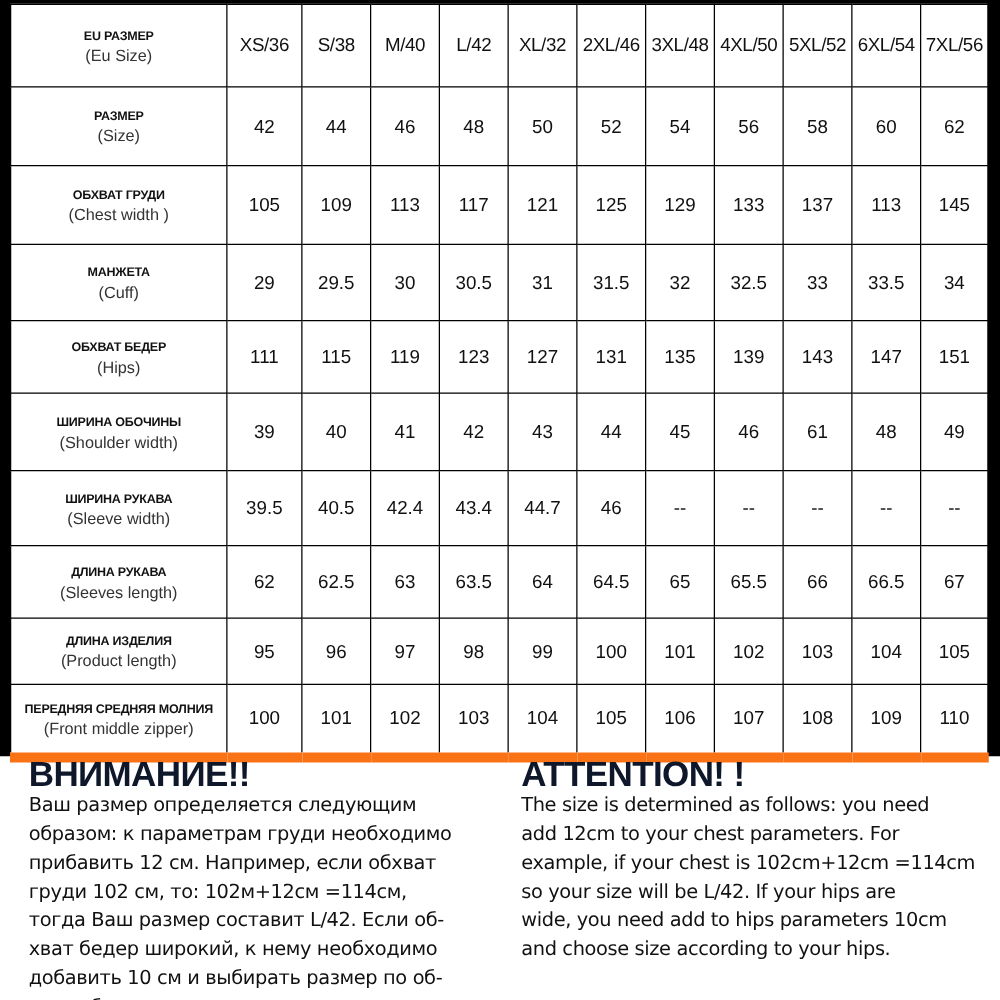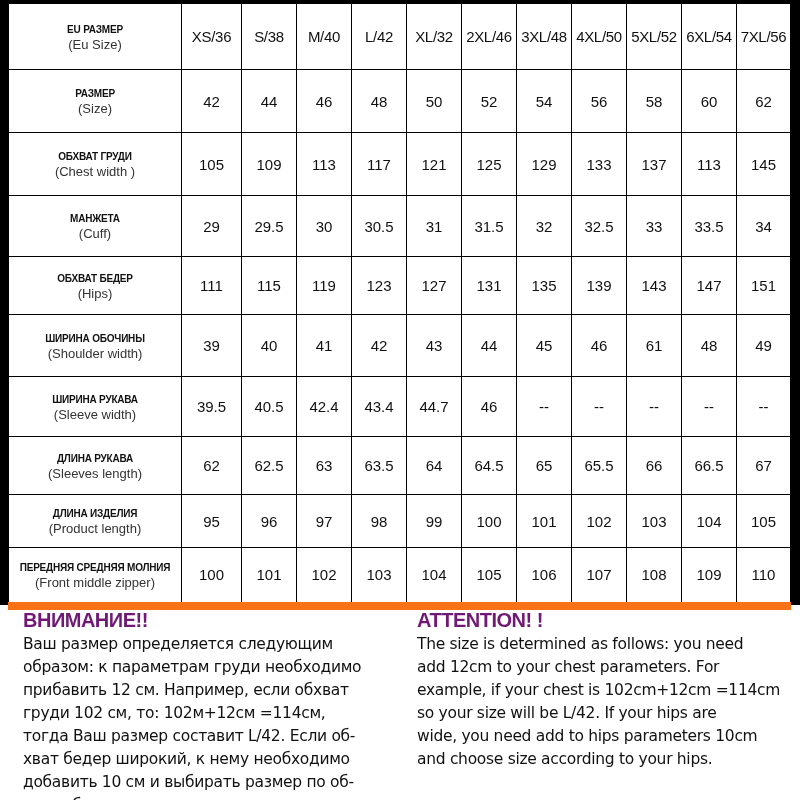--- a/index.html
+++ b/index.html
@@ -19,21 +19,21 @@
       padding: 0; font-size: 15px; color: #111;
     }
     table.size-table tr:last-child td { border-bottom: 8px solid #f97316; }
     .label-main { display: block; font-weight: bold; font-size: 10px; line-height: 16px; letter-spacing: -0.2px; }
     .label-sub { display: block; font-size: 13px; line-height: 14px; color: #333; }
     .hdr { font-size: 15px; letter-spacing: -0.3px; }
     .note { position: absolute; top: 607px; }
     .note.ru { left: 23px; width: 385px; }
     .note.en { left: 417px; width: 380px; }
     .note h2 {
-      margin: 0; color: #701a75; font-weight: bold; font-size: 20px; line-height: 26px;
+      margin: 0; color: #0f172a; font-weight: bold; font-size: 28px; line-height: 26px;
       letter-spacing: -0.5px; font-family: "Liberation Sans", sans-serif;
     }
     .note p {
       margin: 0; font-family: "DejaVu Sans", sans-serif; font-size: 15.5px; line-height: 23px;
       color: #111; letter-spacing: -0.3px; white-space: pre-line;
     }
   </style>
 </head>
 <body>
 

